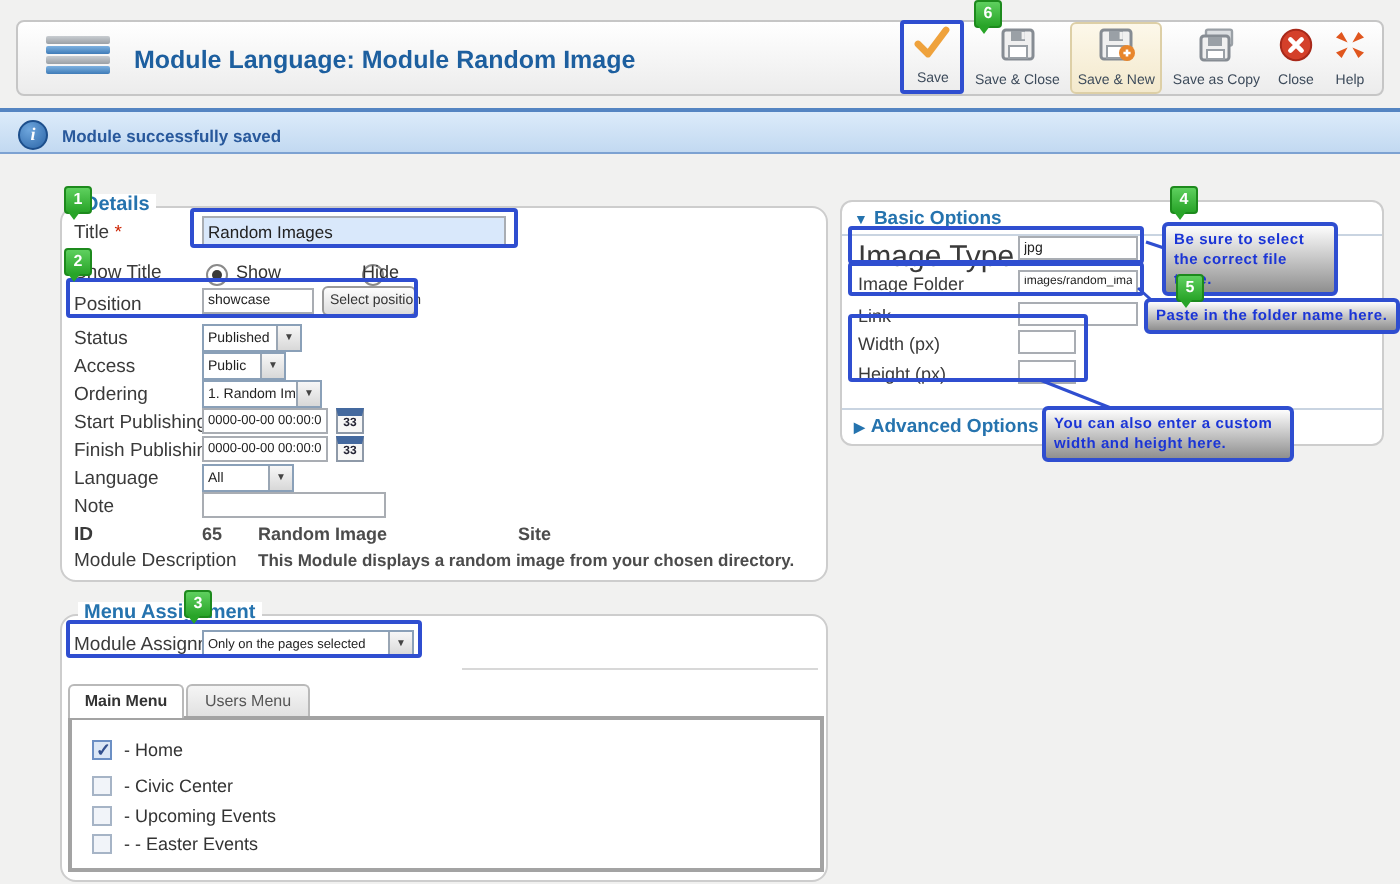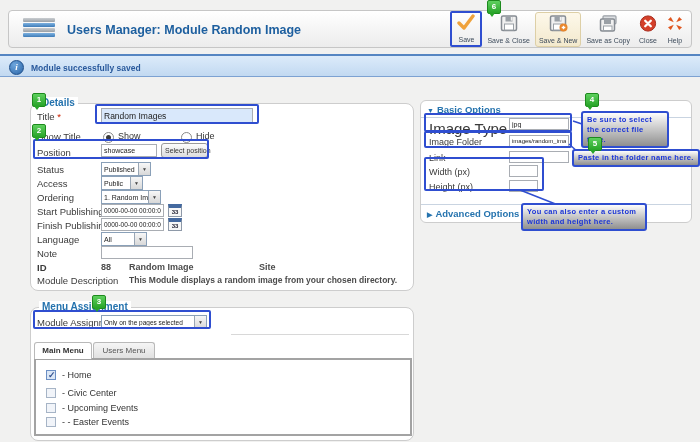--- a/index.html
+++ b/index.html
@@ -93,21 +93,21 @@
 
 <div id="page">
 
   <div class="header">
     <div class="mod-icon">
         <i></i>
         <i></i>
         <i></i>
         <i></i>
       </div>
-    <div class="page-title">Users Manager: Module Random Image</div>
+    <div class="page-title">Module Language: Module Random Image</div>
 
     <div class="toolbar">
       <div class="tbbtn save-outline">
         <span>
           <svg width="20" height="17">
               <path d="M3 9 L8 14 L17 2" stroke="#efa23c" stroke-width="3.4" fill="none" stroke-linecap="round" stroke-linejoin="round"></path>
             </svg>
         </span>
         <span class="tblabel">Save</span>
       </div>
@@ -179,21 +179,21 @@
 
     <span class="lbl" style="left:6px;top:7px;">
       <span>Title</span> <span class="req">*</span>
     </span>
     <input class="inp focus" style="left: 70px; top: 4px; width: 152px; height: 15px; font-size: 8.5px;" value="Random Images">
 
     <span class="lbl" style="left:6px;top:27px;">Show Title</span>
     <span class="radio on" style="left:72px;top:28px;"></span>
     <span class="cbl" style="left:87px;top:27px;">Show</span>
     <span class="radio" style="left:150px;top:28px;"></span>
-    <span class="cbl" style="left:165px;top:27px;text-align:center;">Hide</span>
+    <span class="cbl" style="left:150px;top:27px;text-align:center;">Hide</span>
 
     <span class="lbl" style="left:6px;top:43px;">Position</span>
     <input class="inp" style="left: 70px; top: 40px; width: 56px; font-size: 7px;" value="showcase">
     <span class="btn" style="left:130px;top:39px;width:47px;">Select position</span>
 
     <span class="lbl" style="left:6px;top:60px;">Status</span>
     <span class="sel" style="left:70px;top:58px;width:50px;">
       <span class="sval">Published</span>
         <span class="sarr">▼</span>
     </span>
@@ -221,21 +221,21 @@
     <span class="lbl" style="left:6px;top:130px;">Language</span>
     <span class="sel" style="left:70px;top:128px;width:46px;">
       <span class="sval">All</span>
         <span class="sarr">▼</span>
     </span>
 
     <span class="lbl" style="left:6px;top:144px;">Note</span>
     <input class="inp" style="left: 70px; top: 142px; width: 92px;" value="">
 
     <span class="lbl" style="left:6px;top:158px;font-weight:bold;">ID</span>
-    <span class="plain" style="left:70px;top:158px;">88</span>
+    <span class="plain" style="left:70px;top:158px;">65</span>
     <span class="plain" style="left:98px;top:158px;">Random Image</span>
     <span class="plain" style="left:228px;top:158px;">Site</span>
 
     <span class="lbl" style="left:6px;top:171px;">Module Description</span>
     <span class="plain" style="left:98px;top:171px;font-size:8.5px;">This Module displays a random image from your chosen directory.</span>
   </div>
 
   <div class="fset" style="left:30px;top:307px;width:384px;height:134px;">
     <span class="legend">Menu Assignment</span>
 

